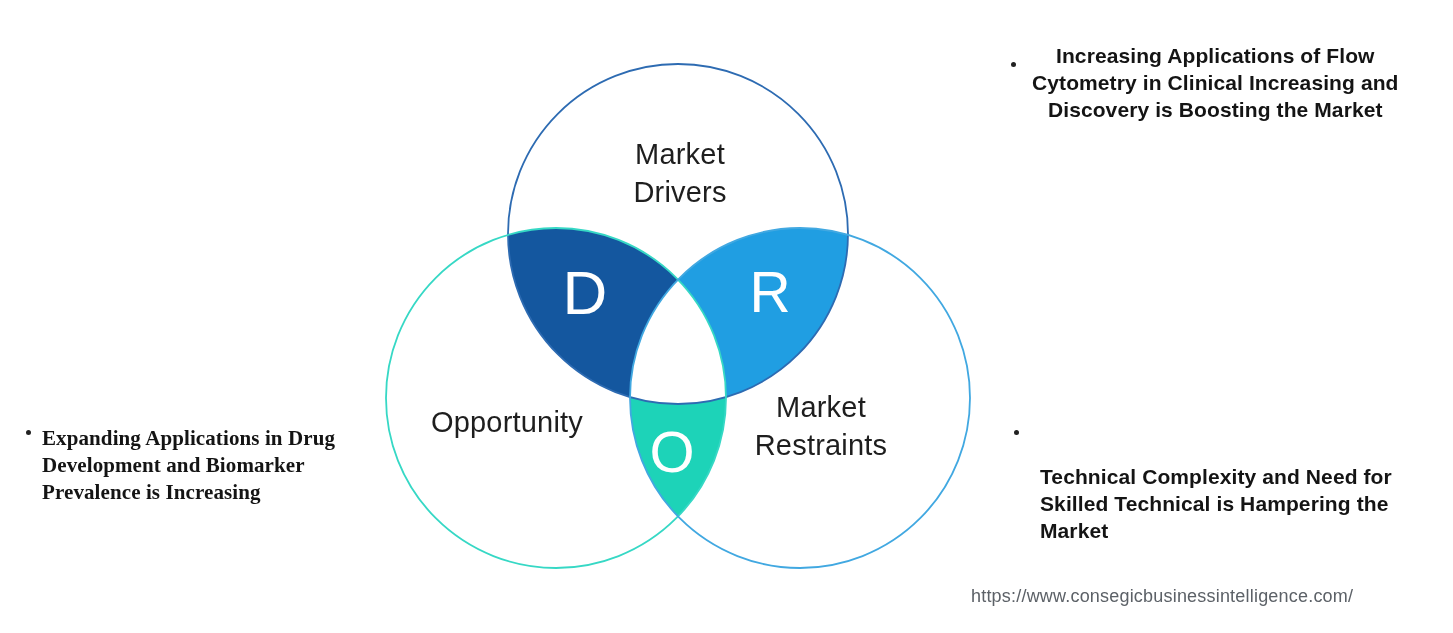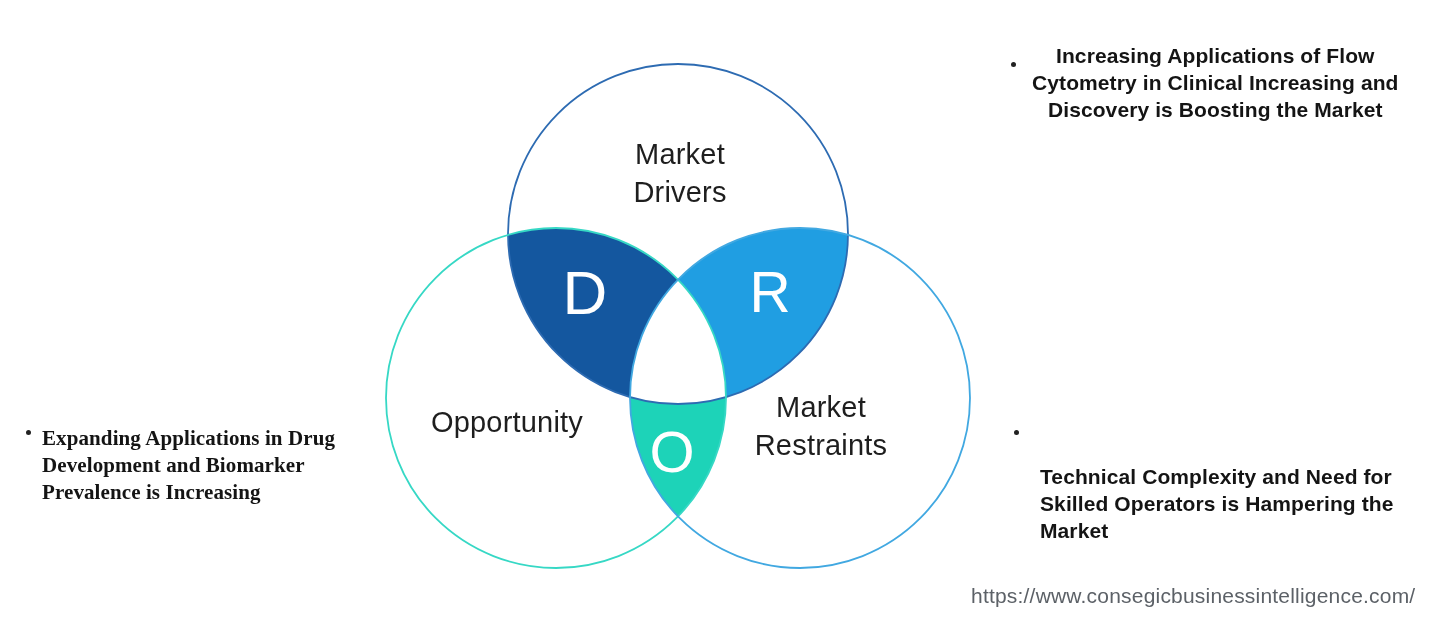--- a/index.html
+++ b/index.html
@@ -52,21 +52,21 @@
     position: absolute;
     width: 5px;
     height: 5px;
     border-radius: 50%;
     background: #222222;
   }
   .footer-url {
     position: absolute;
     left: 971px;
     top: 584px;
-    font-size: 21px;
+    font-size: 18px;
     line-height: 24px;
     font-weight: 400;
     color: #5c6167;
     letter-spacing: 0.2px;
     white-space: nowrap;
   }
 </style>
 </head>
 <body>
 
@@ -123,19 +123,19 @@
   <span class="bullet-dot" style="left:26px; top:430px;"></span>
   <div class="bullet-block" style="left:42px; top:425px;font-family:Liberation Serif, serif;">
     <div class="line">Expanding Applications in Drug</div>
     <div class="line">Development and Biomarker</div>
     <div class="line">Prevalence is Increasing</div>
   </div>
 
   <span class="bullet-dot" style="left:1014px; top:430px;"></span>
   <div class="bullet-block" style="left:1040px; top:425px;margin-top:38px;">
     <div class="line">Technical Complexity and Need for</div>
-    <div class="line">Skilled Operators is Hampering the</div>
+    <div class="line">Skilled Technical is Hampering the</div>
     <div class="line">Market</div>
   </div>
 
   <div class="footer-url">https://www.consegicbusinessintelligence.com/</div>
 
 </div>
 
 </body></html>

